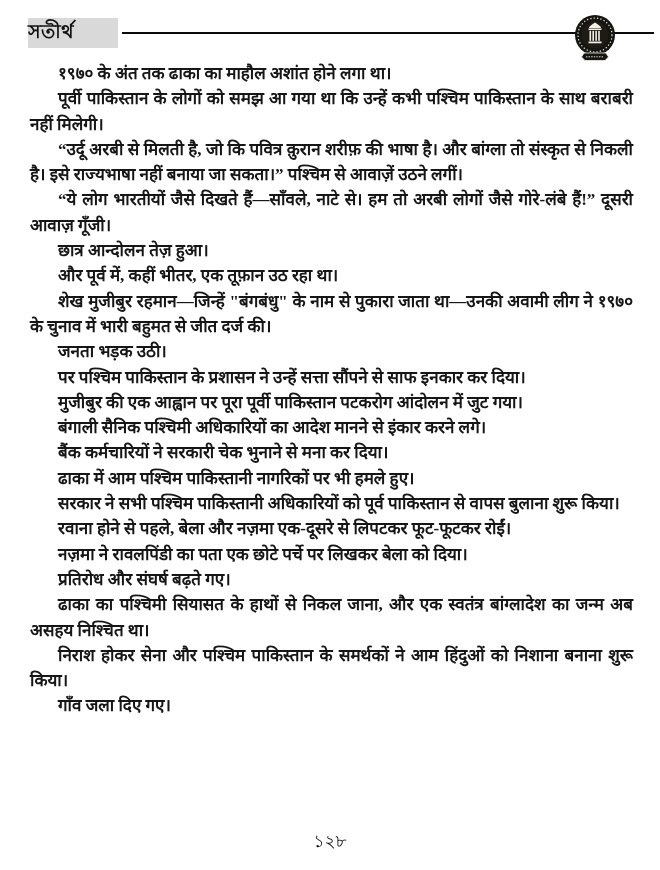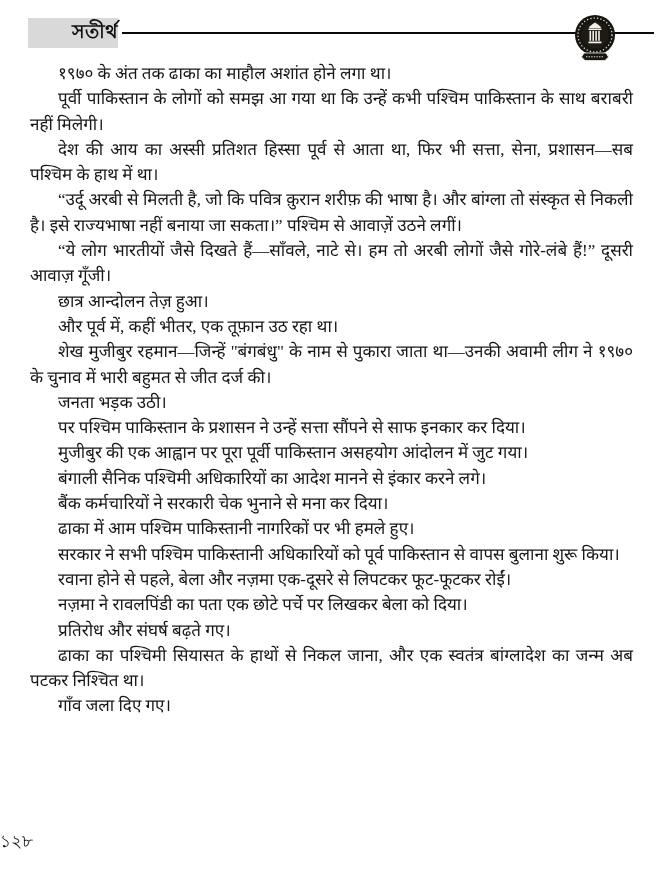--- a/index.html
+++ b/index.html
@@ -15,51 +15,52 @@
     background: #ffffff;
     color: #141414;
     overflow: hidden;
   }
   
   .header { position: absolute; top: 0; left: 0; width: 100%; height: 64px; }
   .title-box {
     position: absolute; left: 28px; top: 18px;
     width: 90px; height: 30px;
     background: #d9d9d9;
-    display: flex; align-items: center; justify-content: flex-end;
+    display: flex; align-items: center; justify-content: flex-start;
     font-weight: bold; font-size: 19px; color: #101010;
     letter-spacing: 0.5px;
   }
   .header-rule {
     position: absolute; left: 122px; top: 32px;
     width: 532px; height: 2px;
     background: #0a0a0a;
   }
   .emblem {
     position: absolute; left: 572px; top: 13px;
     width: 46px; height: 50px;
   }
   
   .page-body {
     position: absolute; top: 61px; left: 30px;
     width: 603px;
+    font-weight: bold;
   }
   .page-body p {
     margin: 0;
     text-indent: 28px;
     font-size: 17px;
     line-height: 25.3px;
     text-align: justify;
     color: #161616;
   }
   
   .page-number {
     position: absolute; top: 828px; left: 0;
     width: 100%;
-    text-align: left;
+    text-align: center;
     font-size: 17px;
     color: #111111;
   }
 </style>
 </head>
 <body>
 
 <div class="page">
 
   <div class="header">
@@ -83,35 +84,35 @@
       <rect x="16.5" y="28.5" width="13" height="1.8" fill="#f2efe7"></rect>
 
       <path d="M12 40 L34 40 L36.5 44 L33 47.5 L13 47.5 L9.5 44 Z" fill="#17150f" stroke="#f2efe7" stroke-width="0.8"></path>
       <line x1="14" y1="43.8" x2="32" y2="43.8" stroke="#e9e6de" stroke-width="1" stroke-dasharray="1.4 1.2"></line>
     </svg>
   </div>
 
   <main class="page-body">
     <p>१९७०  के अंत तक ढाका का माहौल अशांत होने लगा था।</p>
     <p>पूर्वी पाकिस्तान के लोगों को समझ आ गया था कि उन्हें कभी पश्चिम पाकिस्तान के साथ बराबरी नहीं मिलेगी।</p>
-    <p>देश की आय का अस्सी प्रतिशत हिस्सा पूर्व से आता था, फिर भी सत्ता, सेना, प्रशासन—सब पश्चिम के हाथ में था।</p>
     <p>“उर्दू अरबी से मिलती है, जो कि पवित्र क़ुरान शरीफ़ की भाषा है। और बांग्ला तो संस्कृत से निकली है। इसे राज्यभाषा नहीं बनाया जा सकता।” पश्चिम से आवाज़ें उठने लगीं।</p>
     <p>“ये लोग भारतीयों जैसे दिखते हैं—साँवले, नाटे से। हम तो अरबी लोगों जैसे गोरे-लंबे हैं!” दूसरी आवाज़ गूँजी।</p>
     <p>छात्र आन्दोलन तेज़ हुआ।</p>
     <p>और पूर्व में, कहीं भीतर, एक तूफ़ान उठ रहा था।</p>
     <p>शेख मुजीबुर रहमान—जिन्हें "बंगबंधु" के नाम से पुकारा जाता था—उनकी अवामी लीग ने १९७० के चुनाव में भारी बहुमत से जीत दर्ज की।</p>
     <p>जनता भड़क उठी।</p>
     <p>पर पश्चिम पाकिस्तान के प्रशासन ने उन्हें सत्ता सौंपने से साफ इनकार कर दिया।</p>
-    <p>मुजीबुर की एक आह्वान पर पूरा पूर्वी पाकिस्तान असहयोग आंदोलन में जुट गया।</p>
+    <p>मुजीबुर की एक आह्वान पर पूरा पूर्वी पाकिस्तान पटकरोग आंदोलन में जुट गया।</p>
     <p>बंगाली सैनिक पश्चिमी अधिकारियों का आदेश मानने से इंकार करने लगे।</p>
     <p>बैंक कर्मचारियों ने सरकारी चेक भुनाने से मना कर दिया।</p>
     <p>ढाका में आम पश्चिम पाकिस्तानी नागरिकों पर भी हमले हुए।</p>
     <p>सरकार ने सभी पश्चिम पाकिस्तानी अधिकारियों को पूर्व पाकिस्तान से वापस बुलाना शुरू किया।</p>
     <p>रवाना होने से पहले, बेला और नज़मा एक-दूसरे से लिपटकर फूट-फूटकर रोईं।</p>
     <p>नज़मा ने रावलपिंडी का पता एक छोटे पर्चे पर लिखकर बेला को दिया।</p>
     <p>प्रतिरोध और संघर्ष बढ़ते गए।</p>
-    <p>ढाका का पश्चिमी सियासत के हाथों से निकल जाना, और एक स्वतंत्र बांग्लादेश का जन्म अब पटकर निश्चित था।</p>
+    <p>ढाका का पश्चिमी सियासत के हाथों से निकल जाना, और एक स्वतंत्र बांग्लादेश का जन्म अब असहय निश्चित था।</p>
+    <p>निराश होकर सेना और पश्चिम पाकिस्तान के समर्थकों ने आम हिंदुओं को निशाना बनाना शुरू किया।</p>
     <p>गाँव जला दिए गए।</p>
   </main>
 
   <div class="page-number">১২৮</div>
 
 </div>
 
 </body></html>

